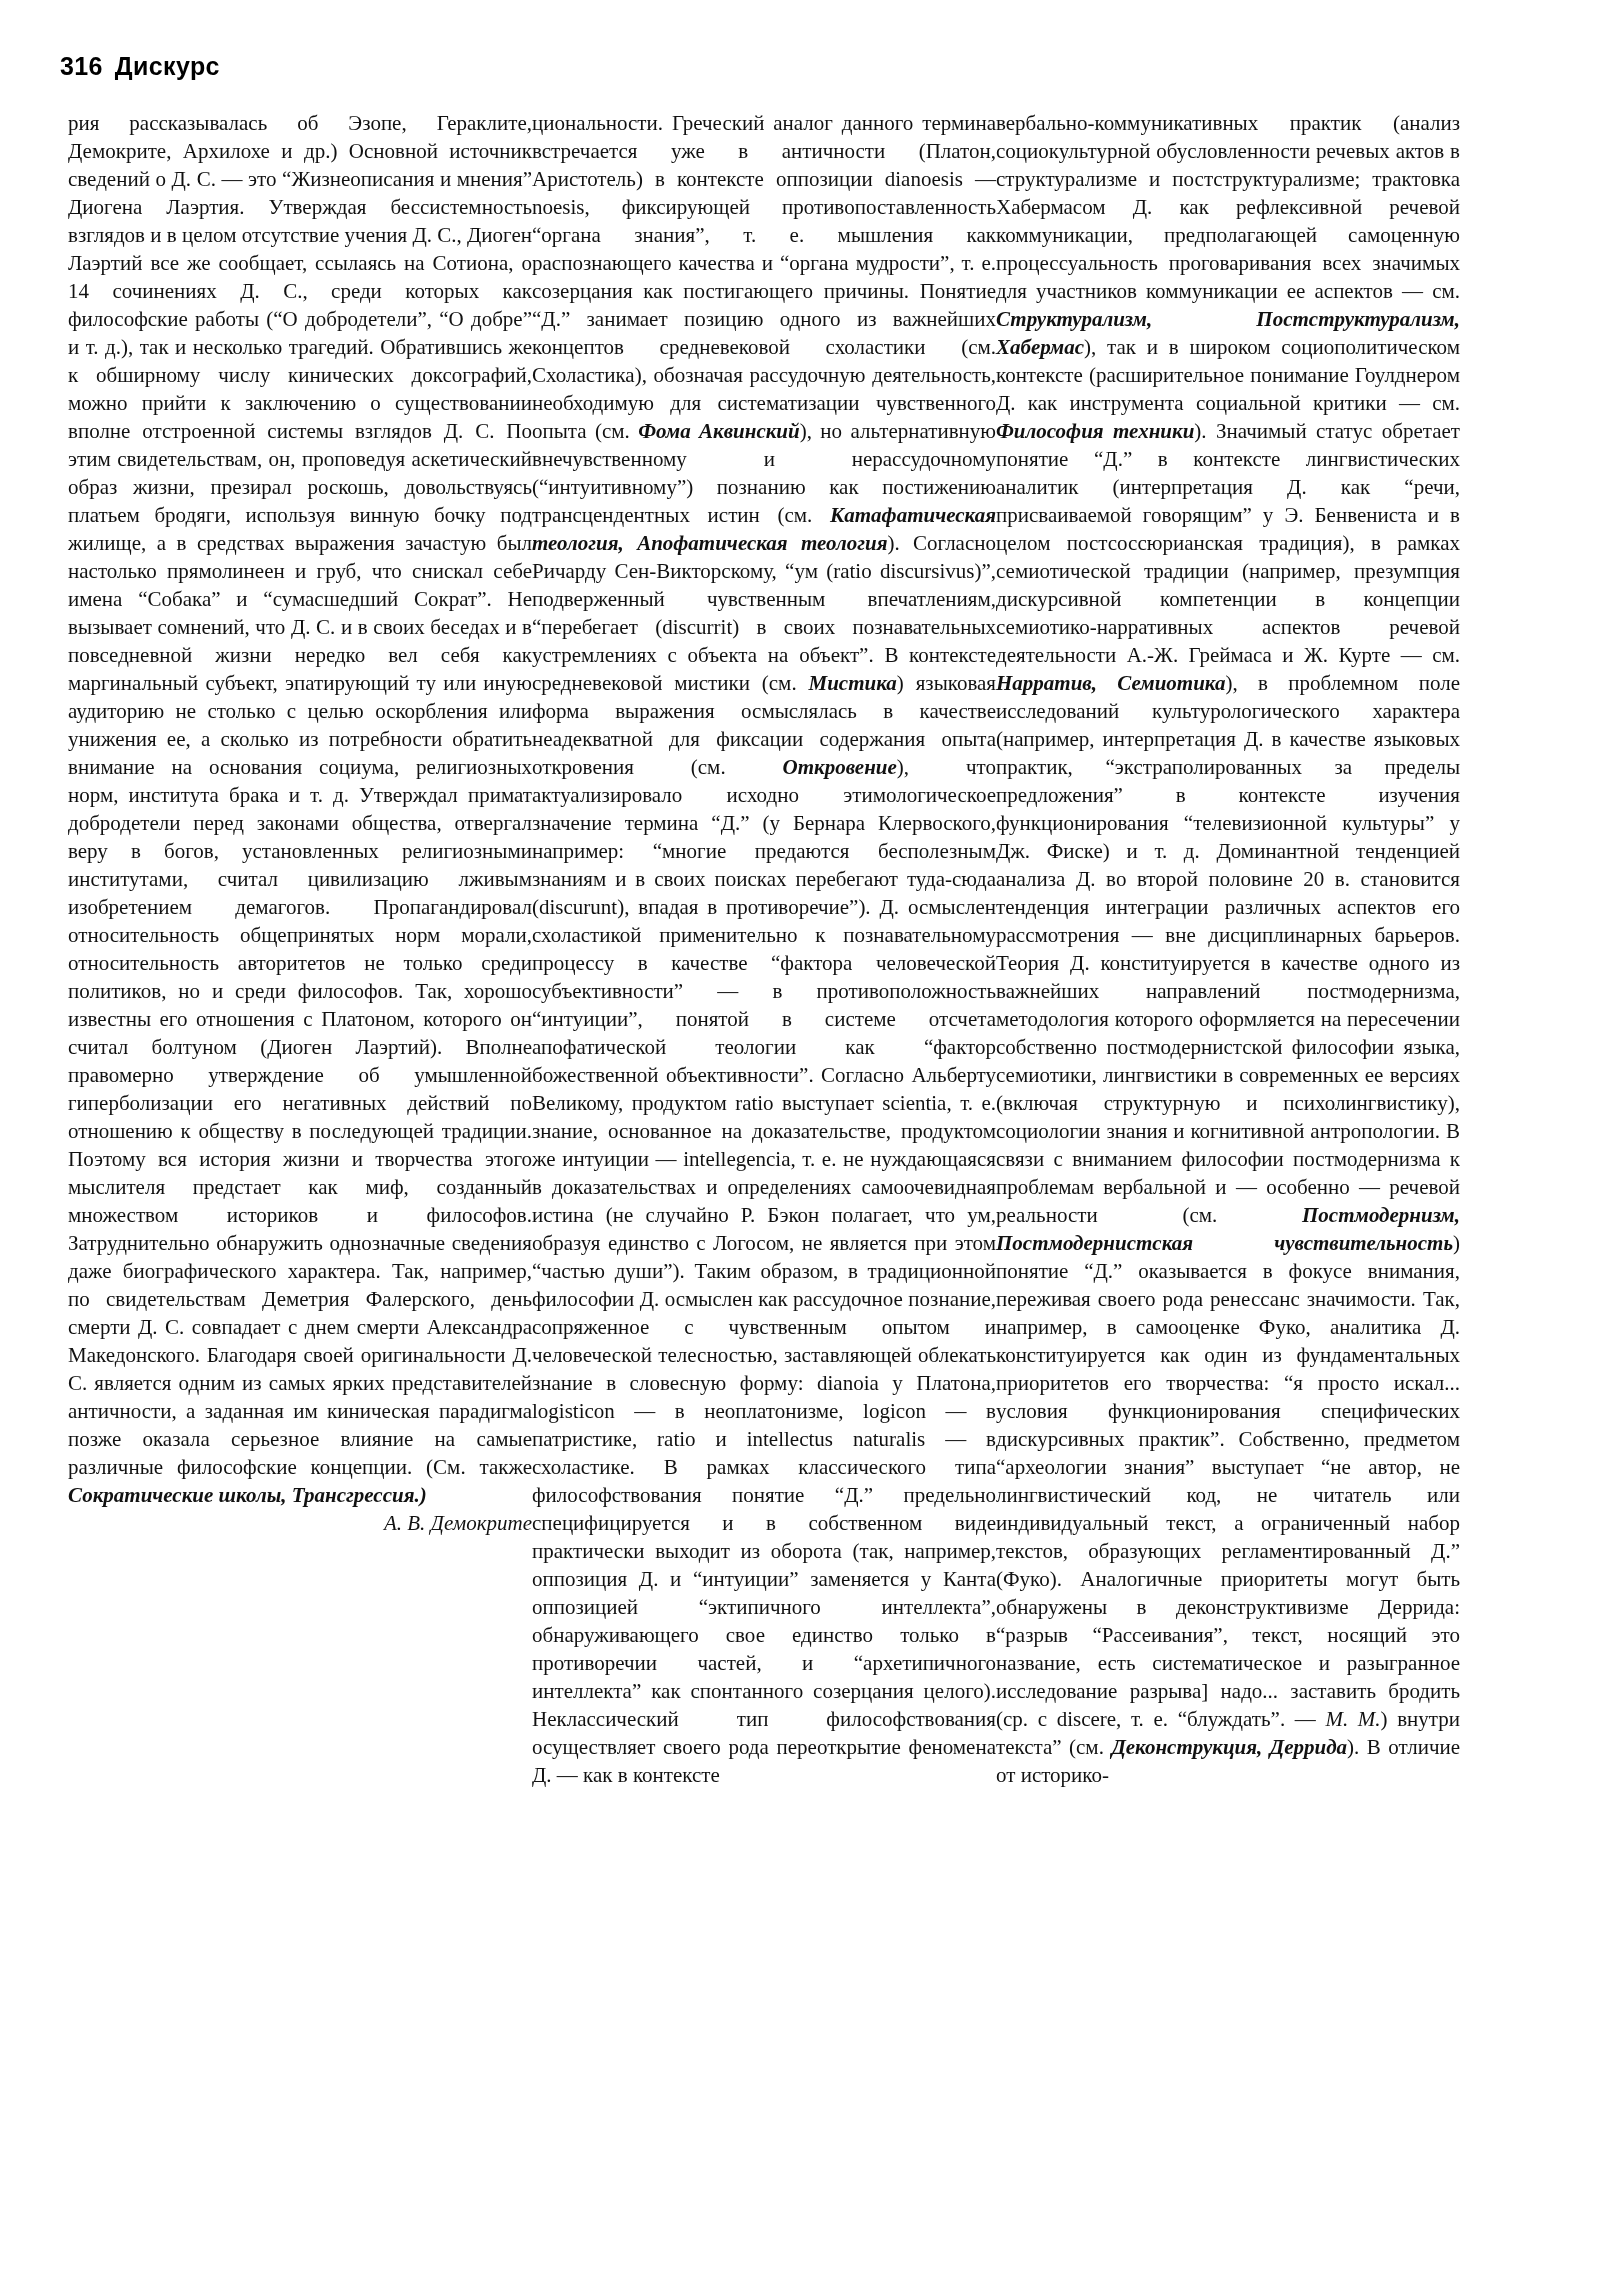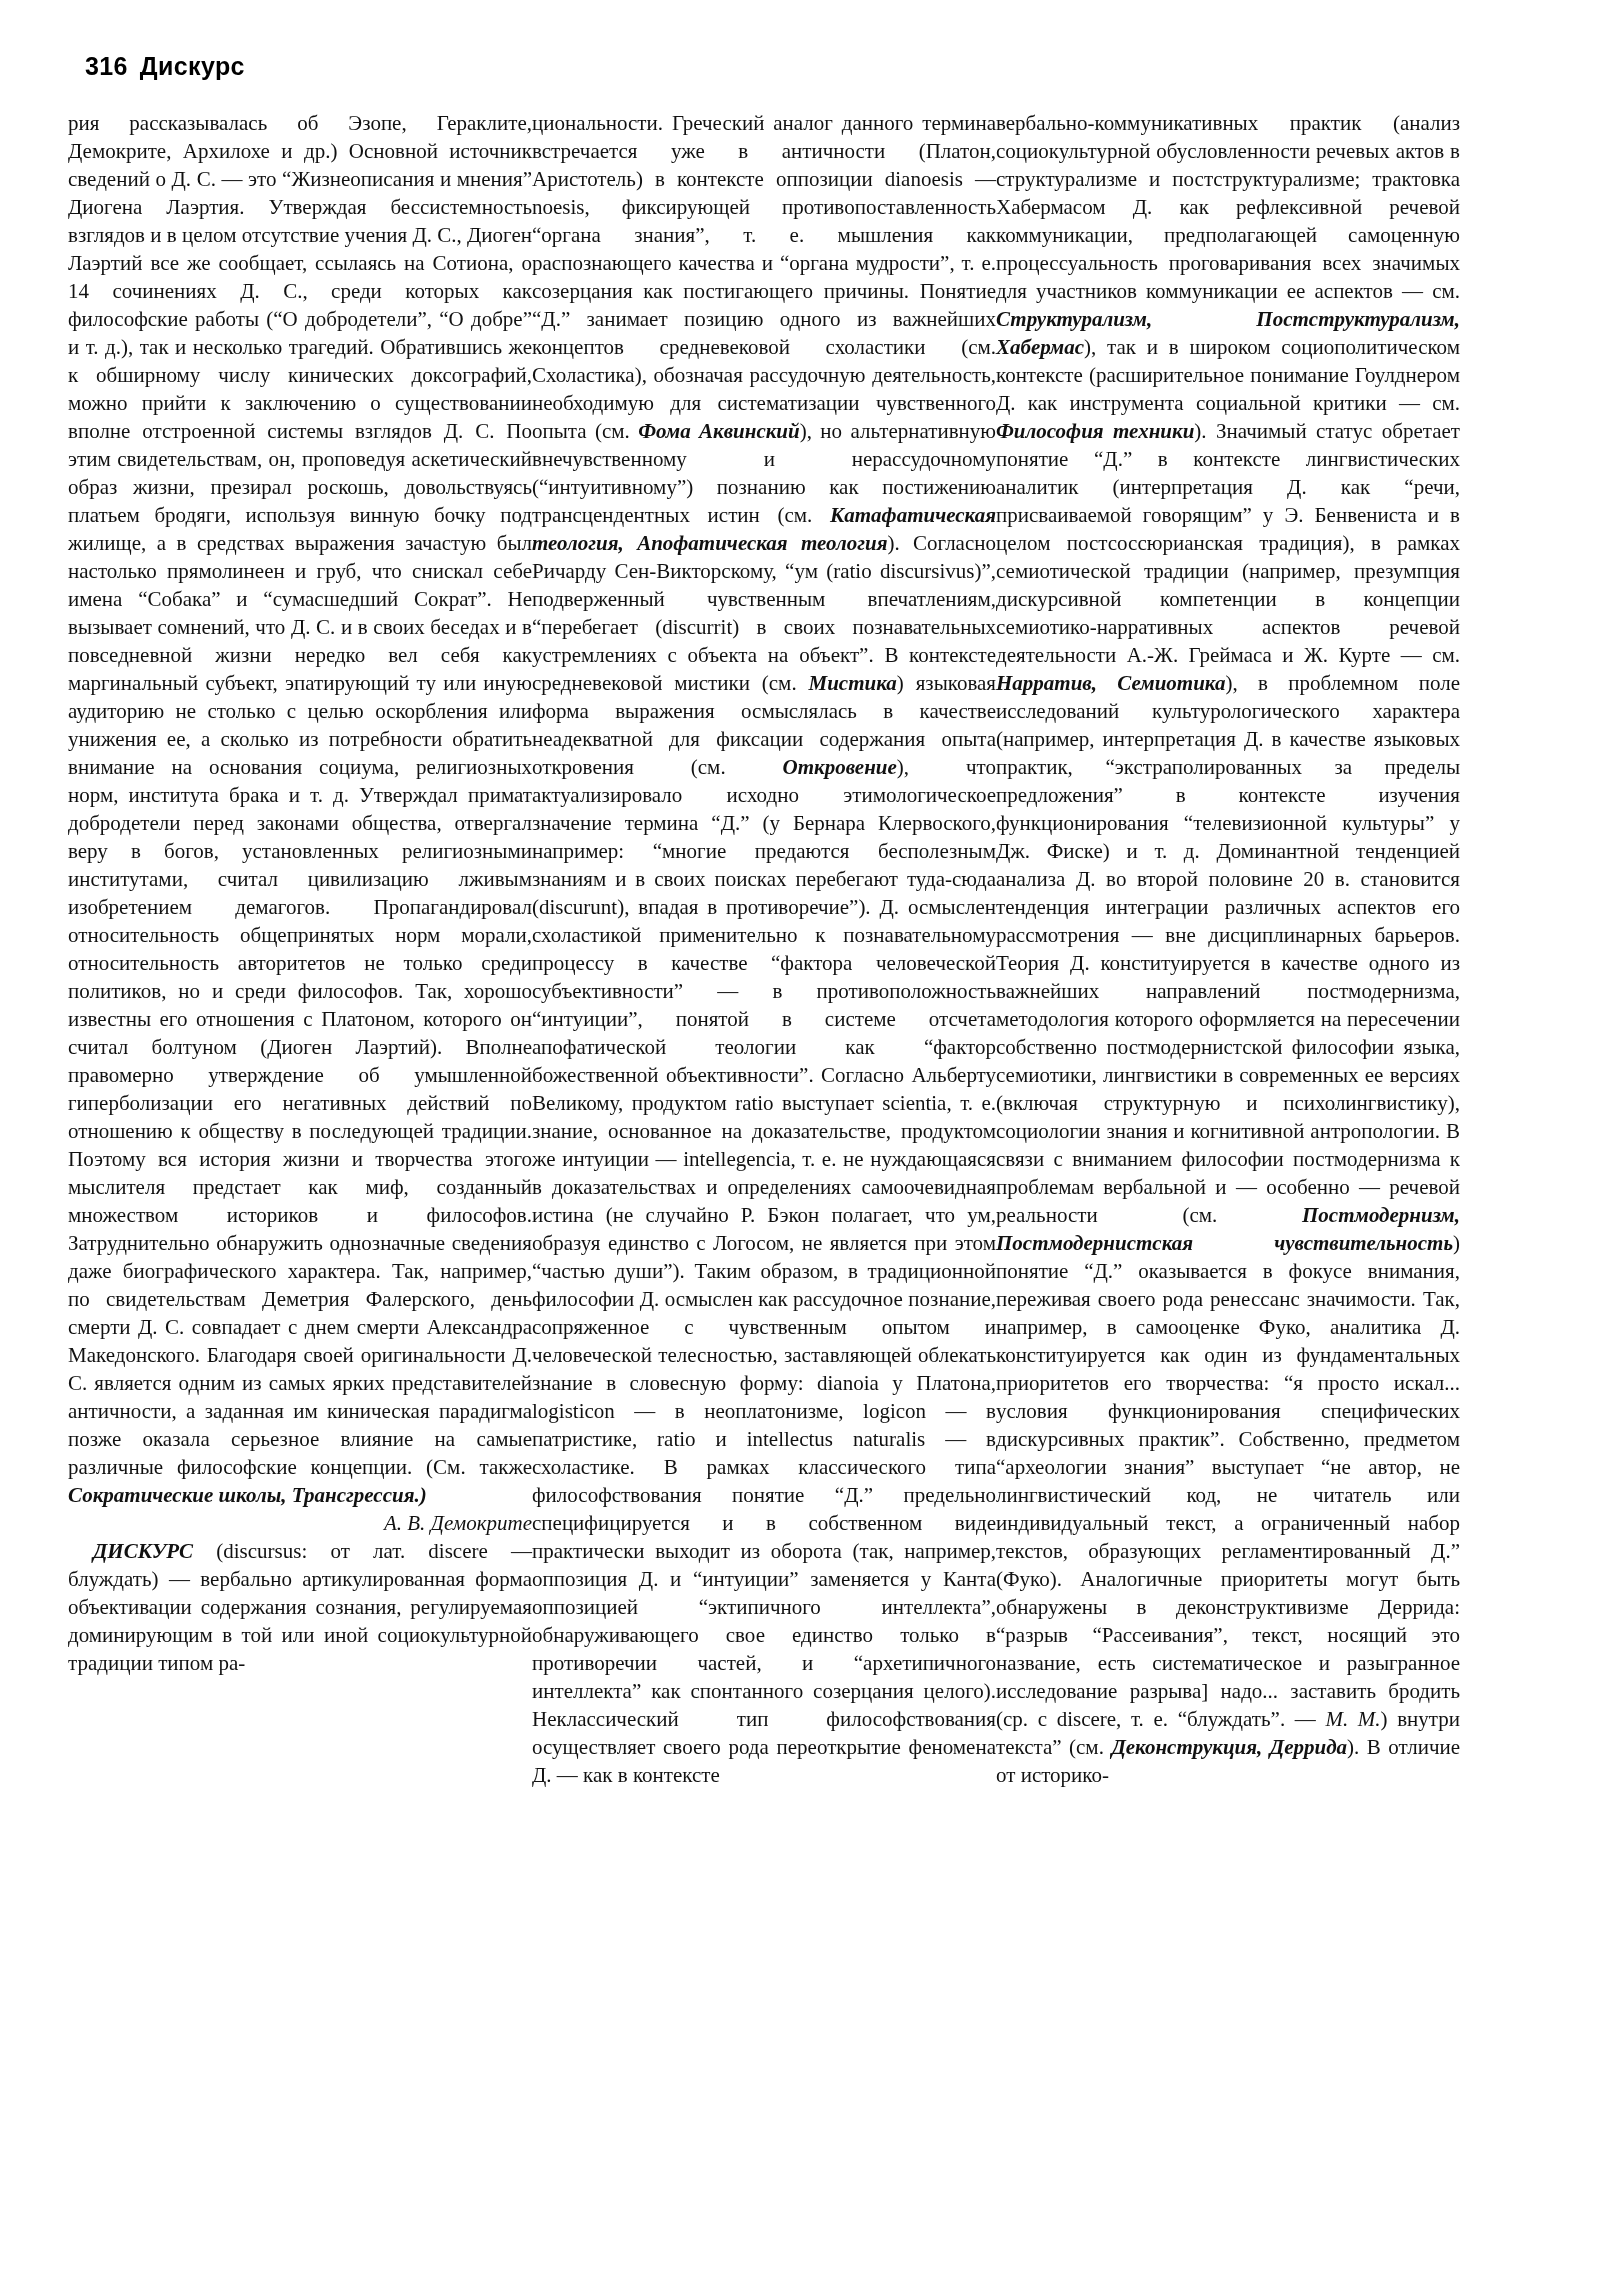--- a/index.html
+++ b/index.html
@@ -17,21 +17,21 @@
   }
   .page {
     position: absolute;
     left: 0; top: 0;
     width: 1601px;
     height: 2295px;
     padding: 0;
   }
   .header {
     position: absolute;
-    left: 85px;
+    left: 60px;
     top: 52px;
     font-family: "Liberation Sans", sans-serif;
     font-weight: bold;
     font-size: 25px;
     letter-spacing: 0.4px;
     color: #000;
   }
   .header .folio {
     margin-right: 11.8px;
   }
@@ -76,21 +76,20 @@
 
   <div class="header">
     <span class="folio">316</span><span>Дискурс</span>
   </div>
 
   <div class="columns">
 
     <div class="col">
       <p><span>рия рассказывалась об Эзопе, Гераклите, Демокрите, Архилохе и др.) Основной источник сведений о Д. С. — это “Жизнеописания и мнения” Диогена Лаэртия. Утверждая бессистемность взглядов и в целом отсутствие учения Д. С., Диоген Лаэртий все же сообщает, ссылаясь на Сотиона, о 14 сочинениях Д. С., среди которых как философские работы (“О добродетели”, “О добре” и т. д.), так и несколько трагедий. Обратившись же к обширному числу кинических доксографий, можно прийти к заключению о существовании вполне отстроенной системы взглядов Д. С. По этим свидетельствам, он, проповедуя аскетический образ жизни, презирал роскошь, довольствуясь платьем бродяги, используя винную бочку под жилище, а в средствах выражения зачастую был настолько прямолинеен и груб, что снискал себе имена “Собака” и “сумасшедший Сократ”. Не вызывает сомнений, что Д. С. и в своих беседах и в повседневной жизни нередко вел себя как маргинальный субъект, эпатирующий ту или иную аудиторию не столько с целью оскорбления или унижения ее, а сколько из потребности обратить внимание на основания социума, религиозных норм, института брака и т. д. Утверждал примат добродетели перед законами общества, отвергал веру в богов, установленных религиозными институтами, считал цивилизацию лживым изобретением демагогов. Пропагандировал относительность общепринятых норм морали, относительность авторитетов не только среди политиков, но и среди философов. Так, хорошо известны его отношения с Платоном, которого он считал болтуном (Диоген Лаэртий). Вполне правомерно утверждение об умышленной гиперболизации его негативных действий по отношению к обществу в последующей традиции. Поэтому вся история жизни и творчества этого мыслителя предстает как миф, созданный множеством историков и философов. Затруднительно обнаружить однозначные сведения даже биографического характера. Так, например, по свидетельствам Деметрия Фалерского, день смерти Д. С. совпадает с днем смерти Александра Македонского. Благодаря своей оригинальности Д. С. является одним из самых ярких представителей античности, а заданная им киническая парадигма позже оказала серьезное влияние на самые различные философские концепции. (См. также </span><span class="b">Сократические школы, Трансгрессия.)</span></p>
       <p class="sig">А. В. Демокрите</p>
-      <p class="entry-head indent"><span class="b">ДИСКУРС</span><span> (discursus: от лат. discere — блуждать) — вербально артикулированная форма объективации содержания сознания, регулируемая доминирующим в той или иной социокультурной традиции типом ра-</span></p>
     </div>
 
     <div class="col">
       <p><span>циональности. Греческий аналог данного термина встречается уже в античности (Платон, Аристотель) в контексте оппозиции dianoesis — noesis, фиксирующей противопоставленность “органа знания”, т. е. мышления как распознающего качества и “органа мудрости”, т. е. созерцания как постигающего причины. Понятие “Д.” занимает позицию одного из важнейших концептов средневековой схоластики (см. Схоластика), обозначая рассудочную деятельность, необходимую для систематизации чувственного опыта (см. </span><span class="b">Фома Аквинский</span><span>), но альтернативную внечувственному и нерассудочному (“интуитивному”) познанию как постижению трансцендентных истин (см. </span><span class="b">Катафатическая теология, Апофатическая теология</span><span>). Согласно Ричарду Сен-Викторскому, “ум (ratio discursivus)”, подверженный чувственным впечатлениям, “перебегает (discurrit) в своих познавательных устремлениях с объекта на объект”. В контексте средневековой мистики (см. </span><span class="b">Мистика</span><span>) языковая форма выражения осмыслялась в качестве неадекватной для фиксации содержания опыта откровения (см. </span><span class="b">Откровение</span><span>), что актуализировало исходно этимологическое значение термина “Д.” (у Бернара Клервоского, например: “многие предаются бесполезным знаниям и в своих поисках перебегают туда-сюда (discurunt), впадая в противоречие”). Д. осмыслен схоластикой применительно к познавательному процессу в качестве “фактора человеческой субъективности” — в противоположность “интуиции”, понятой в системе отсчета апофатической теологии как “фактор божественной объективности”. Согласно Альберту Великому, продуктом ratio выступает scientia, т. е. знание, основанное на доказательстве, продуктом же интуиции — intellegencia, т. е. не нуждающаяся в доказательствах и определениях самоочевидная истина (не случайно Р. Бэкон полагает, что ум, образуя единство с Логосом, не является при этом “частью души”). Таким образом, в традиционной философии Д. осмыслен как рассудочное познание, сопряженное с чувственным опытом и человеческой телесностью, заставляющей облекать знание в словесную форму: dianoia у Платона, logisticon — в неоплатонизме, logicon — в патристике, ratio и intellectus naturalis — в схоластике. В рамках классического типа философствования понятие “Д.” предельно специфицируется и в собственном виде практически выходит из оборота (так, например, оппозиция Д. и “интуиции” заменяется у Канта оппозицией “эктипичного интеллекта”, обнаруживающего свое единство только в противоречии частей, и “архетипичного интеллекта” как спонтанного созерцания целого). Неклассический тип философствования осуществляет своего рода переоткрытие феномена Д. — как в контексте</span></p>
     </div>
 
     <div class="col">
       <p><span>вербально-коммуникативных практик (анализ социокультурной обусловленности речевых актов в структурализме и постструктурализме; трактовка Хабермасом Д. как рефлексивной речевой коммуникации, предполагающей самоценную процессуальность проговаривания всех значимых для участников коммуникации ее аспектов — см. </span><span class="b">Структурализм, Постструктурализм, Хабермас</span><span>), так и в широком социополитическом контексте (расширительное понимание Гоулднером Д. как инструмента социальной критики — см. </span><span class="b">Философия техники</span><span>). Значимый статус обретает понятие “Д.” в контексте лингвистических аналитик (интерпретация Д. как “речи, присваиваемой говорящим” у Э. Бенвениста и в целом постсоссюрианская традиция), в рамках семиотической традиции (например, презумпция дискурсивной компетенции в концепции семиотико-нарративных аспектов речевой деятельности А.-Ж. Греймаса и Ж. Курте — см. </span><span class="b">Нарратив, Семиотика</span><span>), в проблемном поле исследований культурологического характера (например, интерпретация Д. в качестве языковых практик, “экстраполированных за пределы предложения” в контексте изучения функционирования “телевизионной культуры” у Дж. Фиске) и т. д. Доминантной тенденцией анализа Д. во второй половине 20 в. становится тенденция интеграции различных аспектов его рассмотрения — вне дисциплинарных барьеров. Теория Д. конституируется в качестве одного из важнейших направлений постмодернизма, методология которого оформляется на пересечении собственно постмодернистской философии языка, семиотики, лингвистики в современных ее версиях (включая структурную и психолингвистику), социологии знания и когнитивной антропологии. В связи с вниманием философии постмодернизма к проблемам вербальной и — особенно — речевой реальности (см. </span><span class="b">Постмодернизм, Постмодернистская чувствительность</span><span>) понятие “Д.” оказывается в фокусе внимания, переживая своего рода ренессанс значимости. Так, например, в самооценке Фуко, аналитика Д. конституируется как один из фундаментальных приоритетов его творчества: “я просто искал... условия функционирования специфических дискурсивных практик”. Собственно, предметом “археологии знания” выступает “не автор, не лингвистический код, не читатель или индивидуальный текст, а ограниченный набор текстов, образующих регламентированный Д.” (Фуко). Аналогичные приоритеты могут быть обнаружены в деконструктивизме Деррида: “разрыв “Рассеивания”, текст, носящий это название, есть систематическое и разыгранное исследование разрыва] надо... заставить бродить (ср. с discere, т. е. “блуждать”. — </span><span class="i">М. М.</span><span>) внутри текста” (см. </span><span class="b">Деконструкция, Деррида</span><span>). В отличие от историко-</span></p>
     </div>
 

